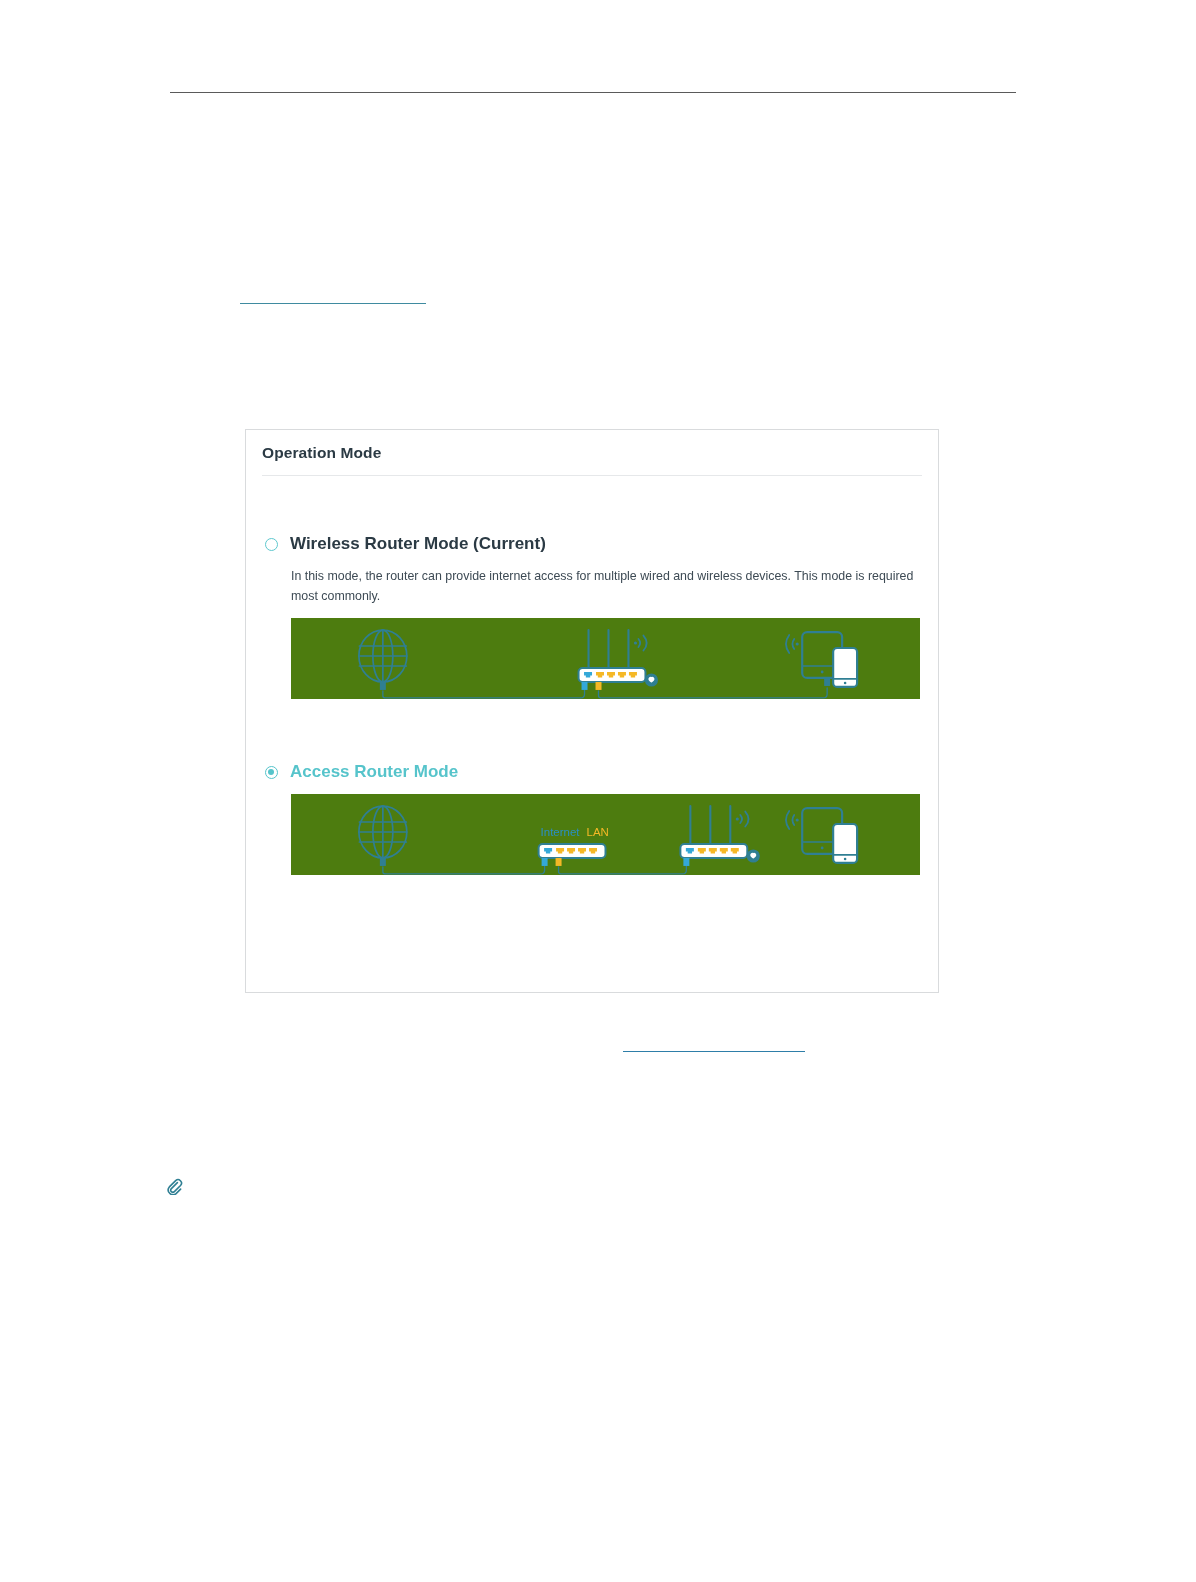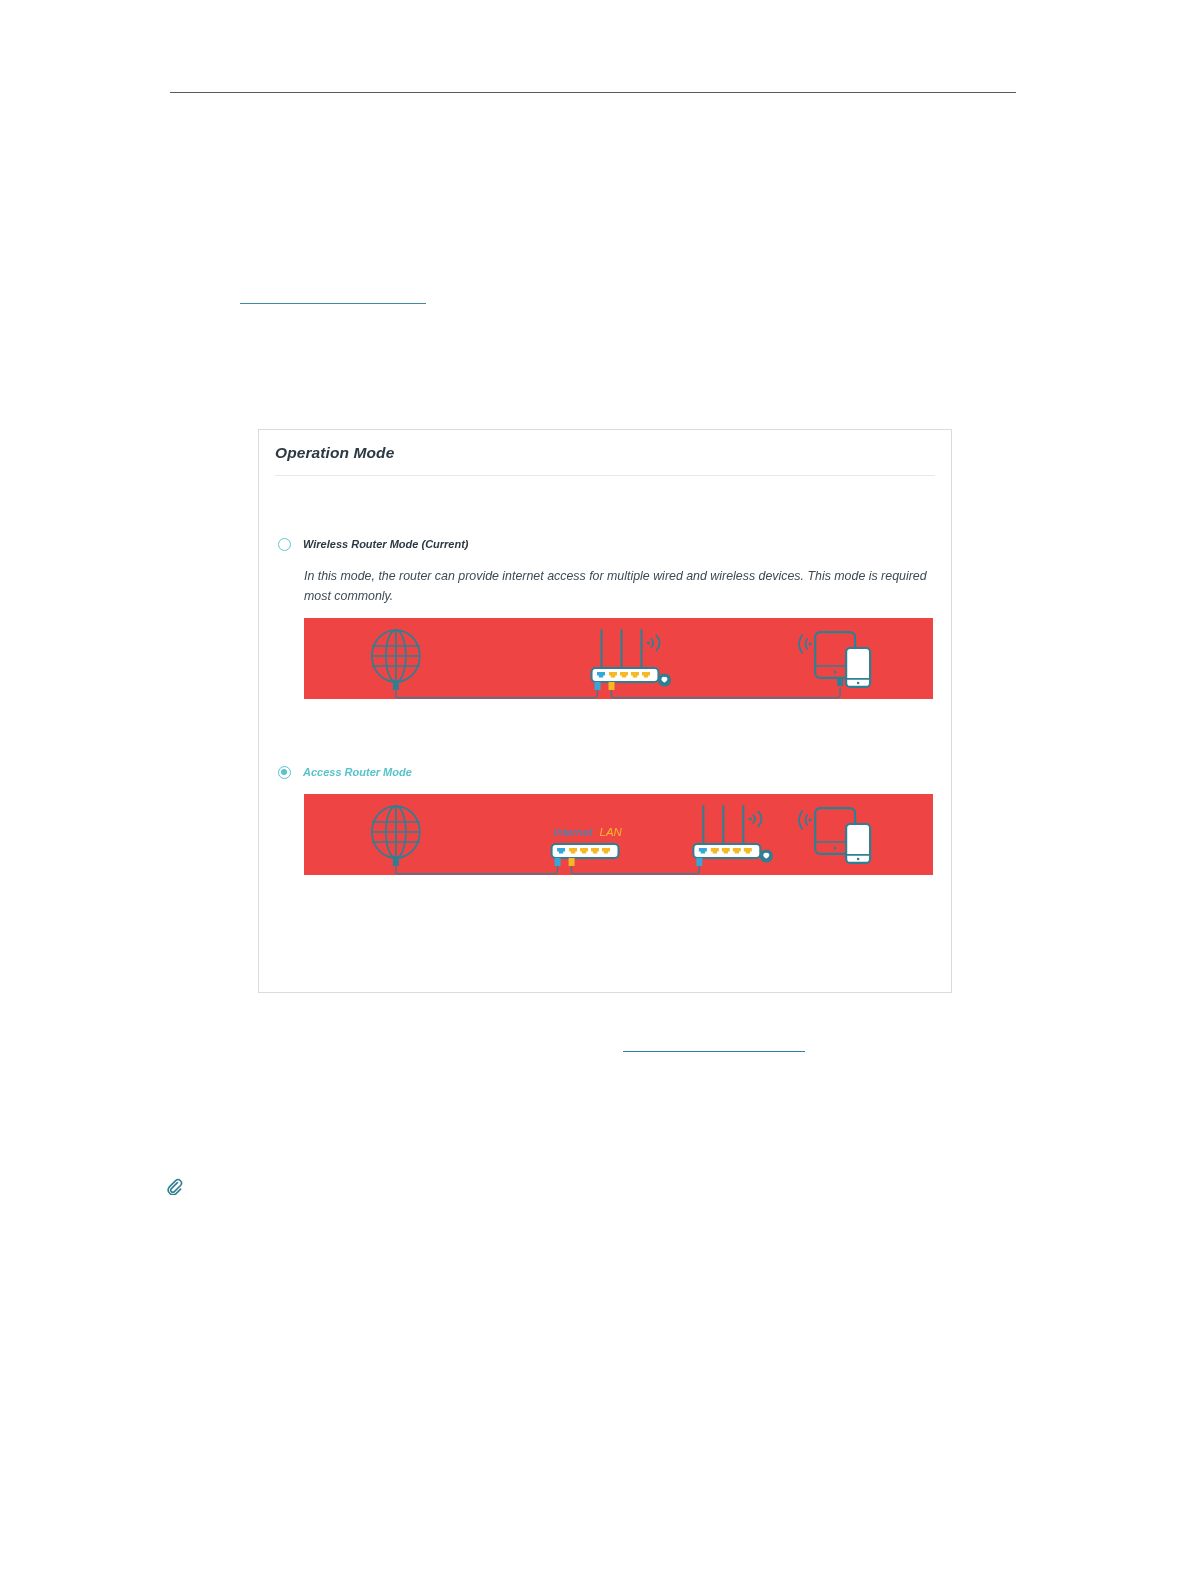--- a/index.html
+++ b/index.html
@@ -39,28 +39,27 @@
     top: 1177px;
     width: 18px;
     height: 18px;
     color: #2f7f93;
   }
   .clip-icon svg { display: block; width: 100%; height: 100%; }
 
   
   .card {
     position: absolute;
-    left: 258px;
+    left: 245px;
     top: 429px;
     width: 694px;
     height: 564px;
     box-sizing: border-box;
     background: #ffffff;
     border: 1px solid #d9dbdd;
-    font-style: italic;
   }
   .card-head {
     padding: 14px 16px 0 16px;
   }
   .card-title {
     font-size: 15.5px;
     font-weight: bold;
     color: #2b3a44;
     letter-spacing: 0.1px;
     margin: 0 0 13px 0;
@@ -104,40 +103,40 @@
     content: "";
     position: absolute;
     left: 2.3px;
     top: 2.3px;
     width: 6px;
     height: 6px;
     border-radius: 50%;
     background: #56c4cb;
   }
   .mode-label {
-    font-size: 11px;
+    font-size: 17px;
     font-weight: bold;
     margin-left: 12px;
     color: #2b3a44;
     white-space: nowrap;
   }
   .mode-label.accent { color: #56c4cb; }
 
   .mode-desc {
     padding-left: 45px;
     padding-right: 18px;
     margin-top: 12px;
     font-size: 12.4px;
     line-height: 20px;
     color: #3d4a54;
   }
 
   .diagram {
     margin: 12px 18px 0 45px;
-    background: #ef4444;
+    background: #4d7c0f;
     height: 81px;
     position: relative;
     overflow: hidden;
   }
   .diagram svg { display: block; width: 100%; height: 100%; }
 </style>
 </head>
 <body>
 
 <div class="page-rule"></div>

